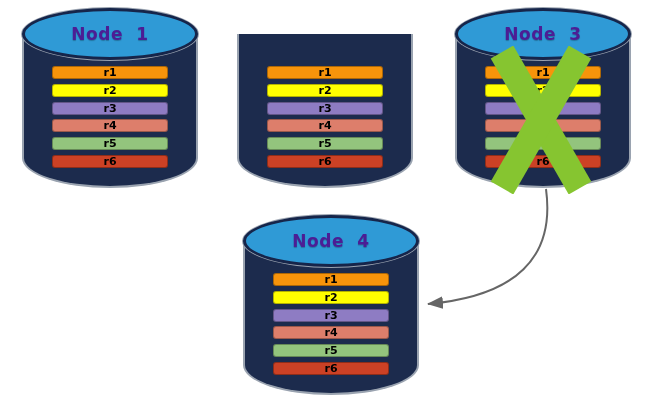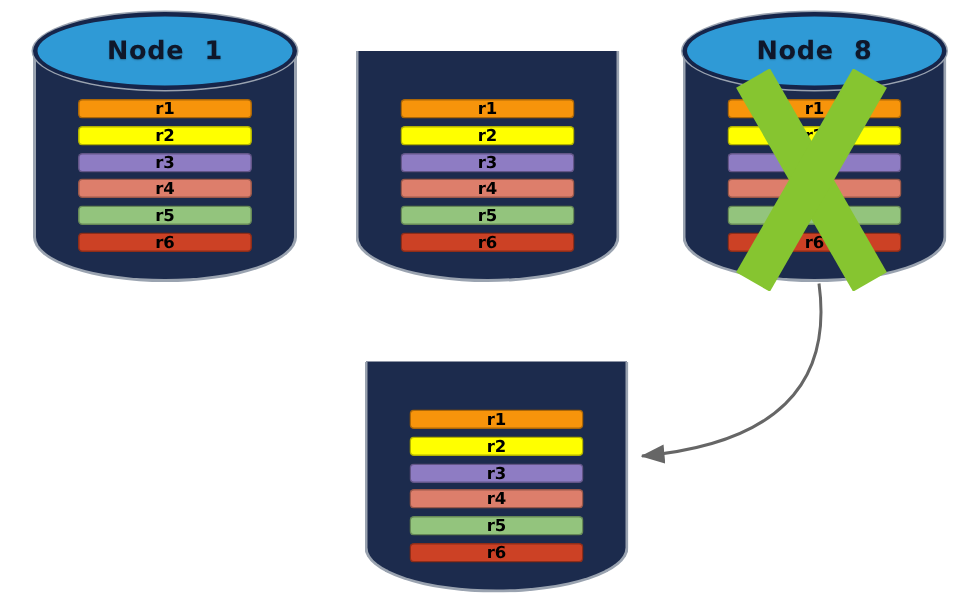--- a/index.html
+++ b/index.html
@@ -20,21 +20,21 @@
   .cyl-top{
     position:absolute;left:0;top:0;width:176px;height:52px;
     box-sizing:border-box;
     border:3px solid #16254A;
     border-radius:50%;
     box-shadow:0 0 0 1px #9AA3B0;
     display:flex;align-items:center;justify-content:center;
     z-index:2;
   }
   .node-title{
-    color:#0f172a;font-weight:bold;font-size:17px;
+    color:#4c1d95;font-weight:bold;font-size:17px;
     word-spacing:7px;letter-spacing:0.5px;
     text-shadow:0 1px 1px rgba(0,0,0,0.25);
   }
   .rows{position:absolute;left:30px;right:30px;top:58px;z-index:1;}
   .row{
     height:13px;margin-bottom:4.8px;
     box-sizing:border-box;
     border:1px solid rgba(0,0,0,0.30);
     border-radius:3px;
     display:flex;align-items:center;justify-content:center;
@@ -123,21 +123,21 @@
           <span class="row-label">r4</span>
         </div>
       <div class="row" style="background: rgb(147, 196, 125);">
           <span class="row-label">r5</span>
         </div>
       <div class="row" style="background: rgb(204, 65, 37);">
           <span class="row-label">r6</span>
         </div>
     </div>
     <div class="cyl-top" style="background: rgb(47, 154, 214);">
-      <span class="node-title">Node 8</span>
+      <span class="node-title">Node 3</span>
     </div>
     <svg class="cross" width="106" height="148" viewBox="0 0 106 148">
       <line x1="14" y1="6" x2="92" y2="142" stroke-width="26" stroke-linecap="butt" stroke="#86C530"></line>
       <line x1="92" y1="6" x2="14" y2="142" stroke-width="26" stroke-linecap="butt" stroke="#86C530"></line>
     </svg>
   </div>
 
   <div class="node" style="left:243px;top:215px;">
     <div class="cyl-body" style="background: rgb(28, 43, 77);"></div>
     <div class="rows">
@@ -153,20 +153,23 @@
       <div class="row" style="background: rgb(221, 126, 107);">
           <span class="row-label">r4</span>
         </div>
       <div class="row" style="background: rgb(147, 196, 125);">
           <span class="row-label">r5</span>
         </div>
       <div class="row" style="background: rgb(204, 65, 37);">
           <span class="row-label">r6</span>
         </div>
     </div>
+    <div class="cyl-top" style="background: rgb(47, 154, 214);">
+      <span class="node-title">Node 4</span>
+    </div>
   </div>
 
   <svg class="arrow-overlay" width="646" height="402" viewBox="0 0 646 402">
     <defs>
       <marker id="ah" markerWidth="8" markerHeight="6.4" refX="7.5" refY="3.2" orient="auto">
         <path d="M0,0 L8,3.2 L0,6.4 Z" fill="#666666"></path>
       </marker>
     </defs>
     <path d="M546,189 Q560,292 428,304" fill="none" stroke-width="2" marker-end="url(#ah)" stroke="#666666"></path>
   </svg>

